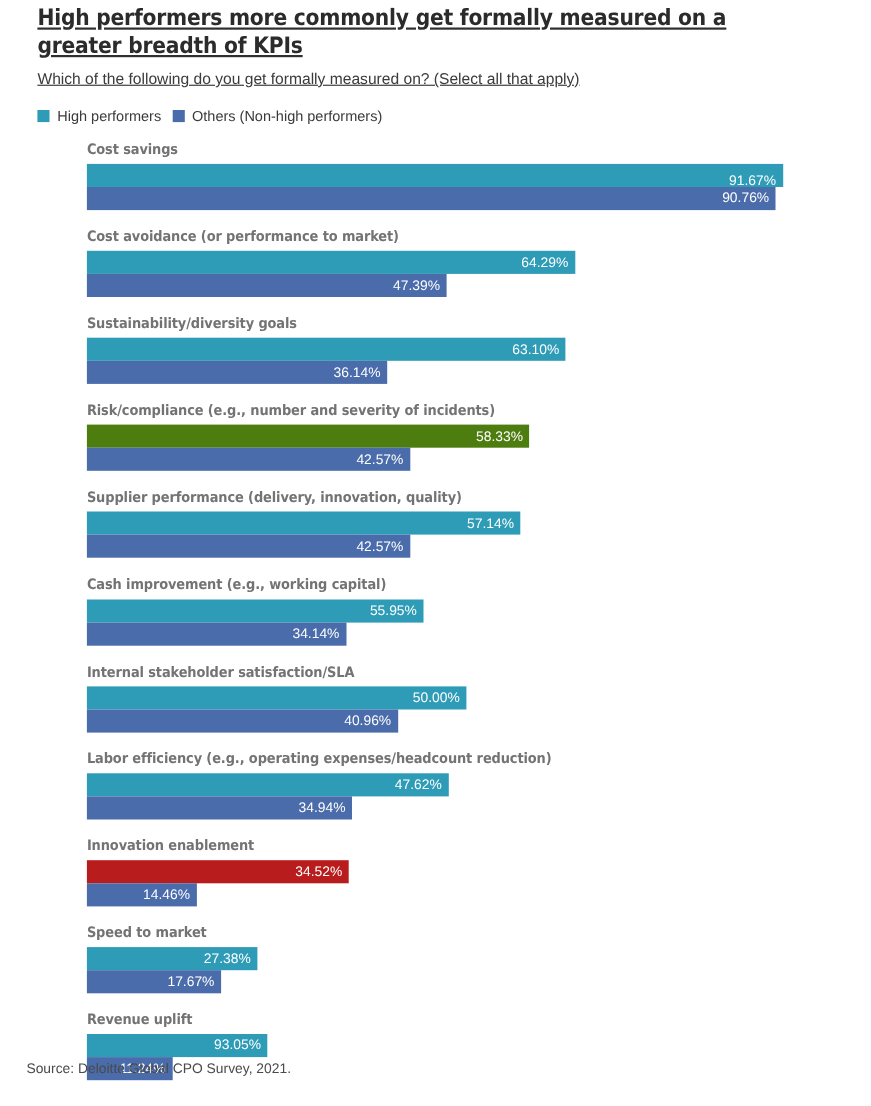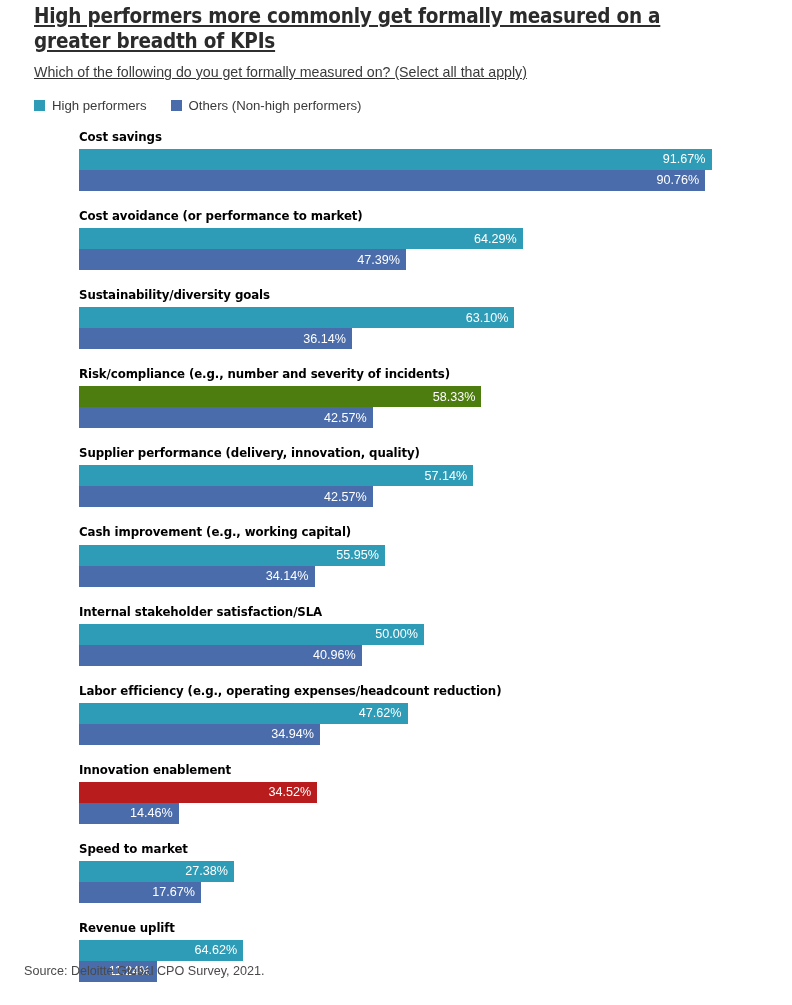--- a/index.html
+++ b/index.html
@@ -45,21 +45,21 @@
     font-weight: normal;
     color: #3b3b3b;
     margin: 10px 0 0 0;
     line-height: 1.2;
   }
 
   
   .legend {
     display: flex;
     align-items: center;
-    gap: 24px;
+    gap: 10px;
     padding: 0 34px;
     margin-top: 18px;
   }
   .legend-item {
     display: flex;
     align-items: center;
     gap: 7px;
   }
   .legend-swatch {
     width: 11px;
@@ -83,21 +83,21 @@
   }
   .group {
     margin-bottom: 17px;
   }
   .group:last-child { margin-bottom: 0; }
 
   .group-label {
     font-family: "DejaVu Sans Condensed", "Liberation Sans Narrow", "Liberation Sans", sans-serif;
     font-size: 13.1px;
     font-weight: bold;
-    color: #000000;
+    color: #737373;
     letter-spacing: -0.1px;
     margin: 0 0 5px 0;
     line-height: 1.15;
     white-space: nowrap;
   }
 
   .bar-row {
     position: relative;
     height: 21px;
     display: block;
@@ -152,21 +152,21 @@
       <div class="legend-item">
         <span class="legend-swatch" style="background: rgb(74, 108, 170);"></span>
         <span class="legend-label">Others (Non-high performers)</span>
       </div>
     </div>
 
   <div class="plot" id="plot-root">
       <div class="group">
         <div class="group-label">Cost savings</div>
         <div class="bar-row">
-          <div class="bar" style="background: rgb(46, 156, 182); width: 632.523px;">
+          <div class="bar" style="background: rgb(46, 156, 182); width: 632.523px; align-items: flex-end;">
             <span class="bar-value">91.67%</span>
           </div>
         </div>
         <div class="bar-row">
           <div class="bar" style="background: rgb(74, 108, 170); width: 626.244px;">
             <span class="bar-value">90.76%</span>
           </div>
         </div>
       </div>
       <div class="group">
@@ -283,21 +283,21 @@
         <div class="bar-row">
           <div class="bar" style="background: rgb(74, 108, 170); width: 121.923px;">
             <span class="bar-value">17.67%</span>
           </div>
         </div>
       </div>
       <div class="group">
         <div class="group-label">Revenue uplift</div>
         <div class="bar-row">
           <div class="bar" style="background: rgb(46, 156, 182); width: 164.289px;">
-            <span class="bar-value">64.62%</span>
+            <span class="bar-value">93.05%</span>
           </div>
         </div>
         <div class="bar-row">
           <div class="bar" style="background: rgb(74, 108, 170); width: 77.556px;">
             <span class="bar-value">11.24%</span>
           </div>
         </div>
       </div>
     </div>
 

